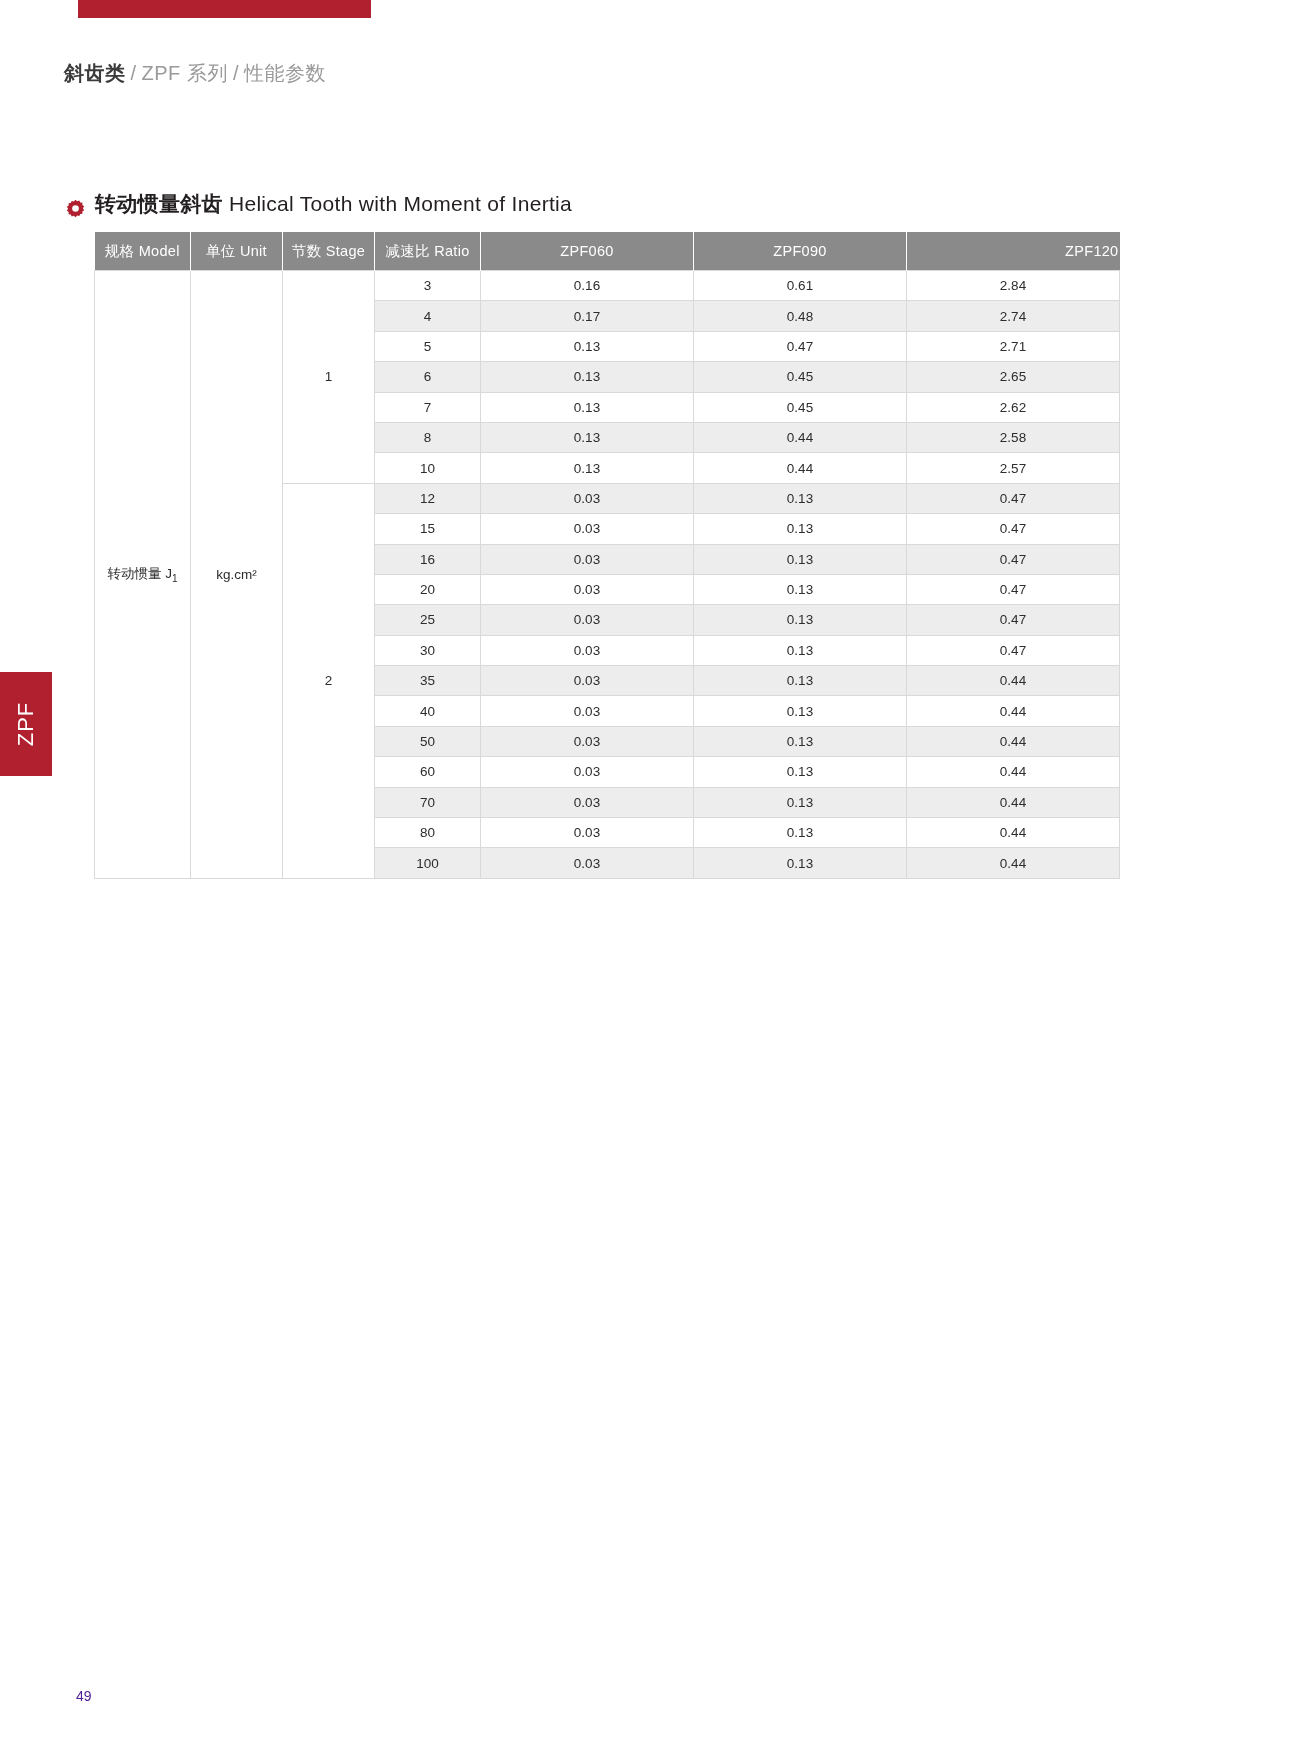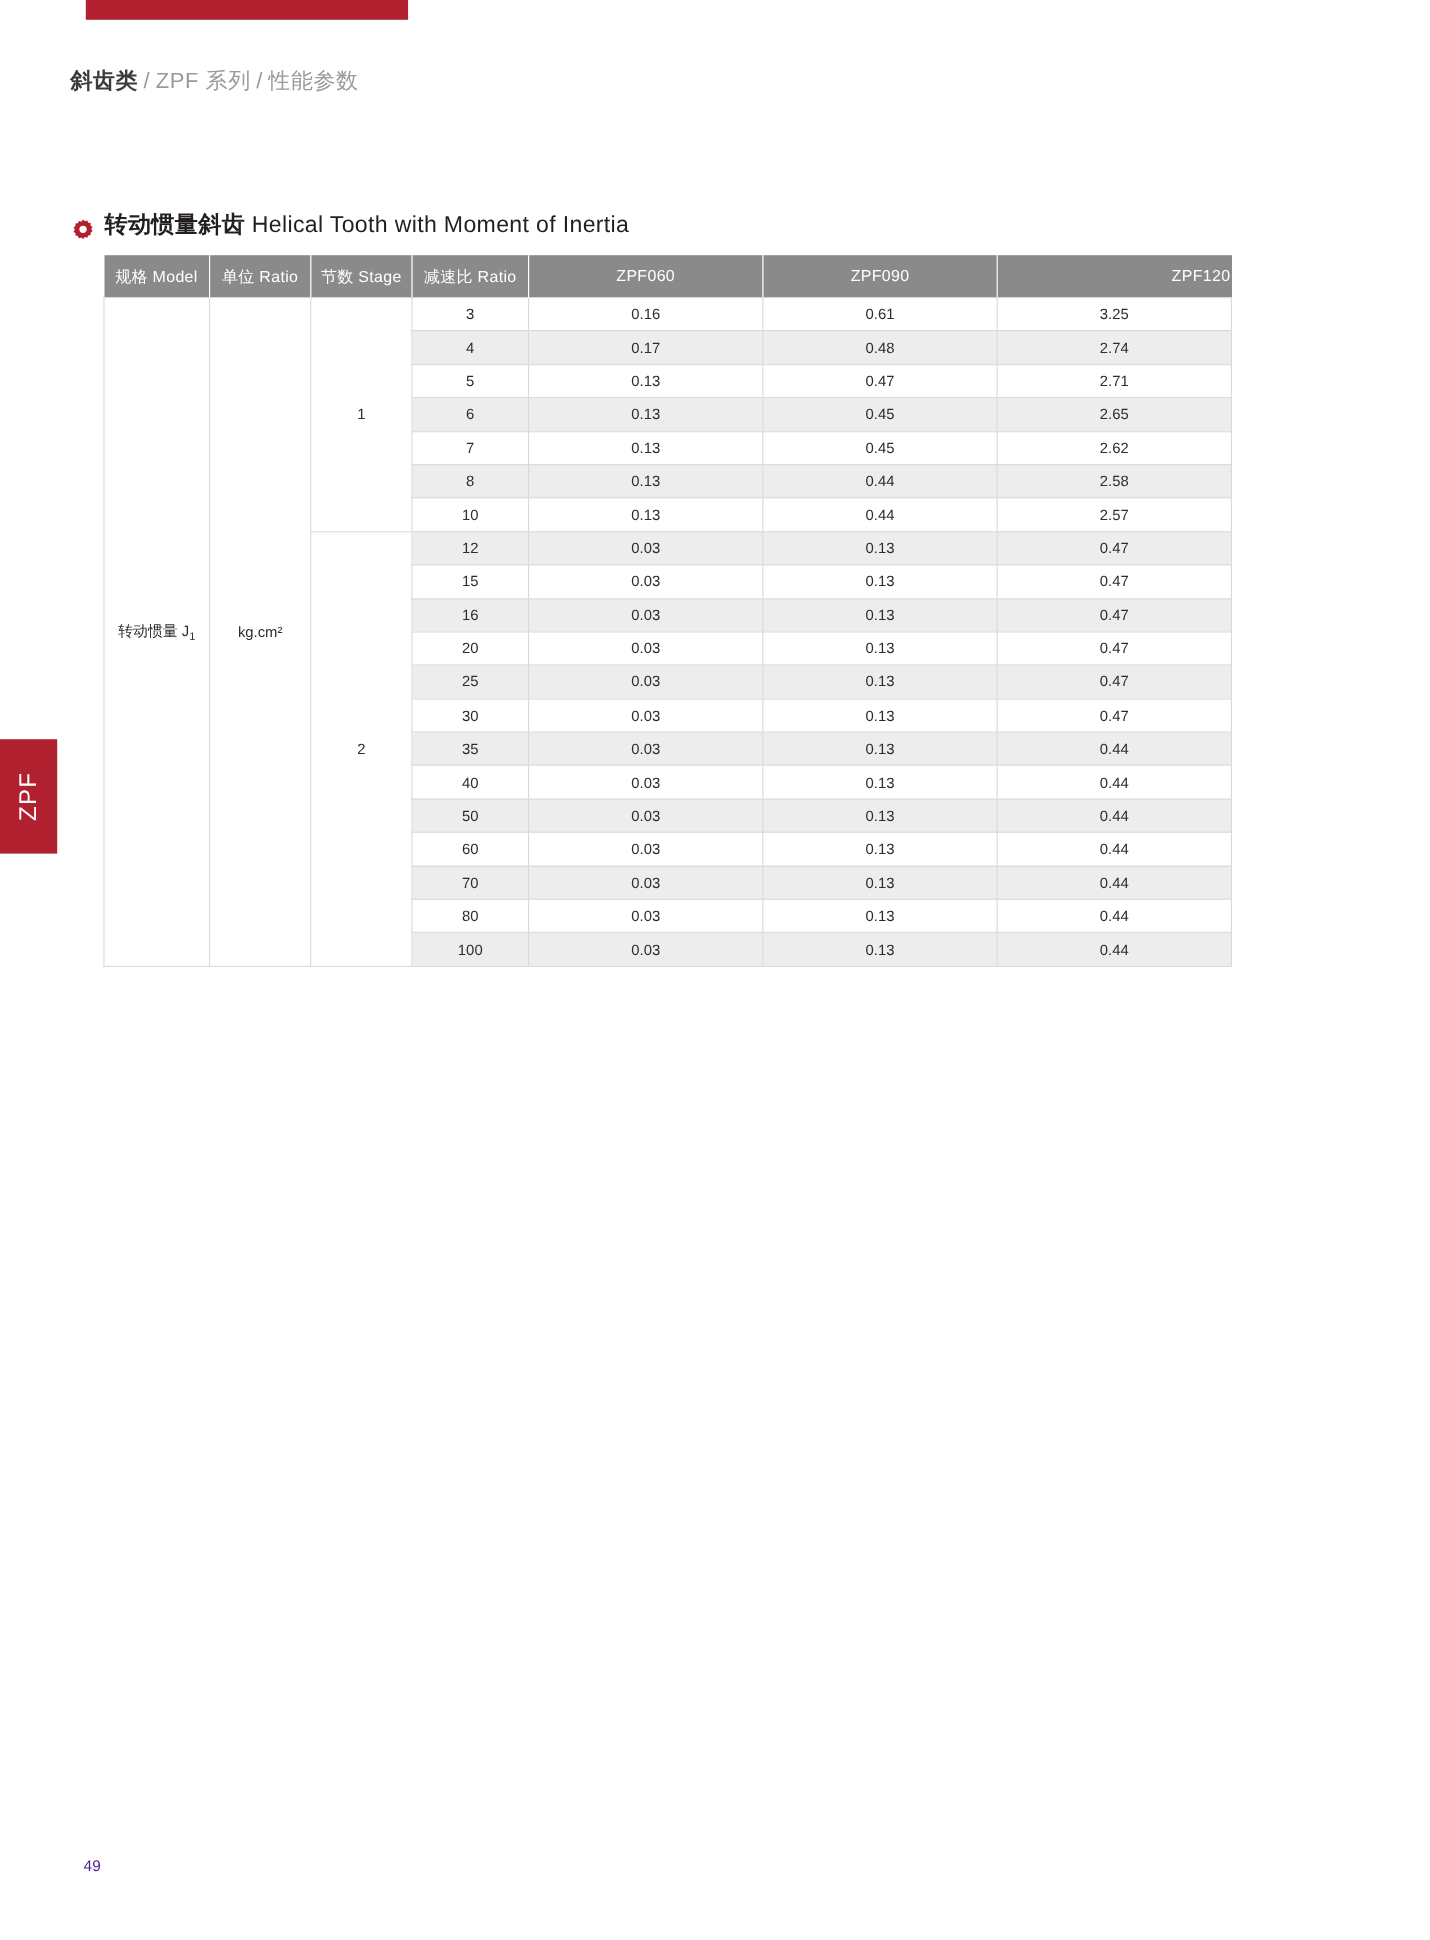--- a/index.html
+++ b/index.html
@@ -184,37 +184,37 @@
         <col class="c-unit">
         <col class="c-stage">
         <col class="c-ratio">
       <col class="c-val">
         <col class="c-val">
         <col class="c-val">
     </colgroup>
     <thead>
       <tr>
         <th>规格 Model</th>
-        <th>单位 Ratio</th>
+        <th>单位 Unit</th>
         <th>节数 Stage</th>
         <th>减速比 Ratio</th>
         <th>ZPF060</th>
         <th>ZPF090</th>
         <th>ZPF120</th>
       </tr>
     </thead>
     <tbody id="table-body">
         <tr class="plain">
           <td class="model-cell" rowspan="20"><span>转动惯量 J</span><sub>1</sub></td>
           <td class="unit-cell" rowspan="20">kg.cm²</td>
           <td class="stage-cell" rowspan="7">1</td>
           <td>3</td>
           <td>0.16</td>
           <td>0.61</td>
-          <td>3.25</td>
+          <td>2.84</td>
         </tr>
         <tr class="alt">
           <td>4</td>
           <td>0.17</td>
           <td>0.48</td>
           <td>2.74</td>
         </tr>
         <tr class="plain">
           <td>5</td>
           <td>0.13</td>

